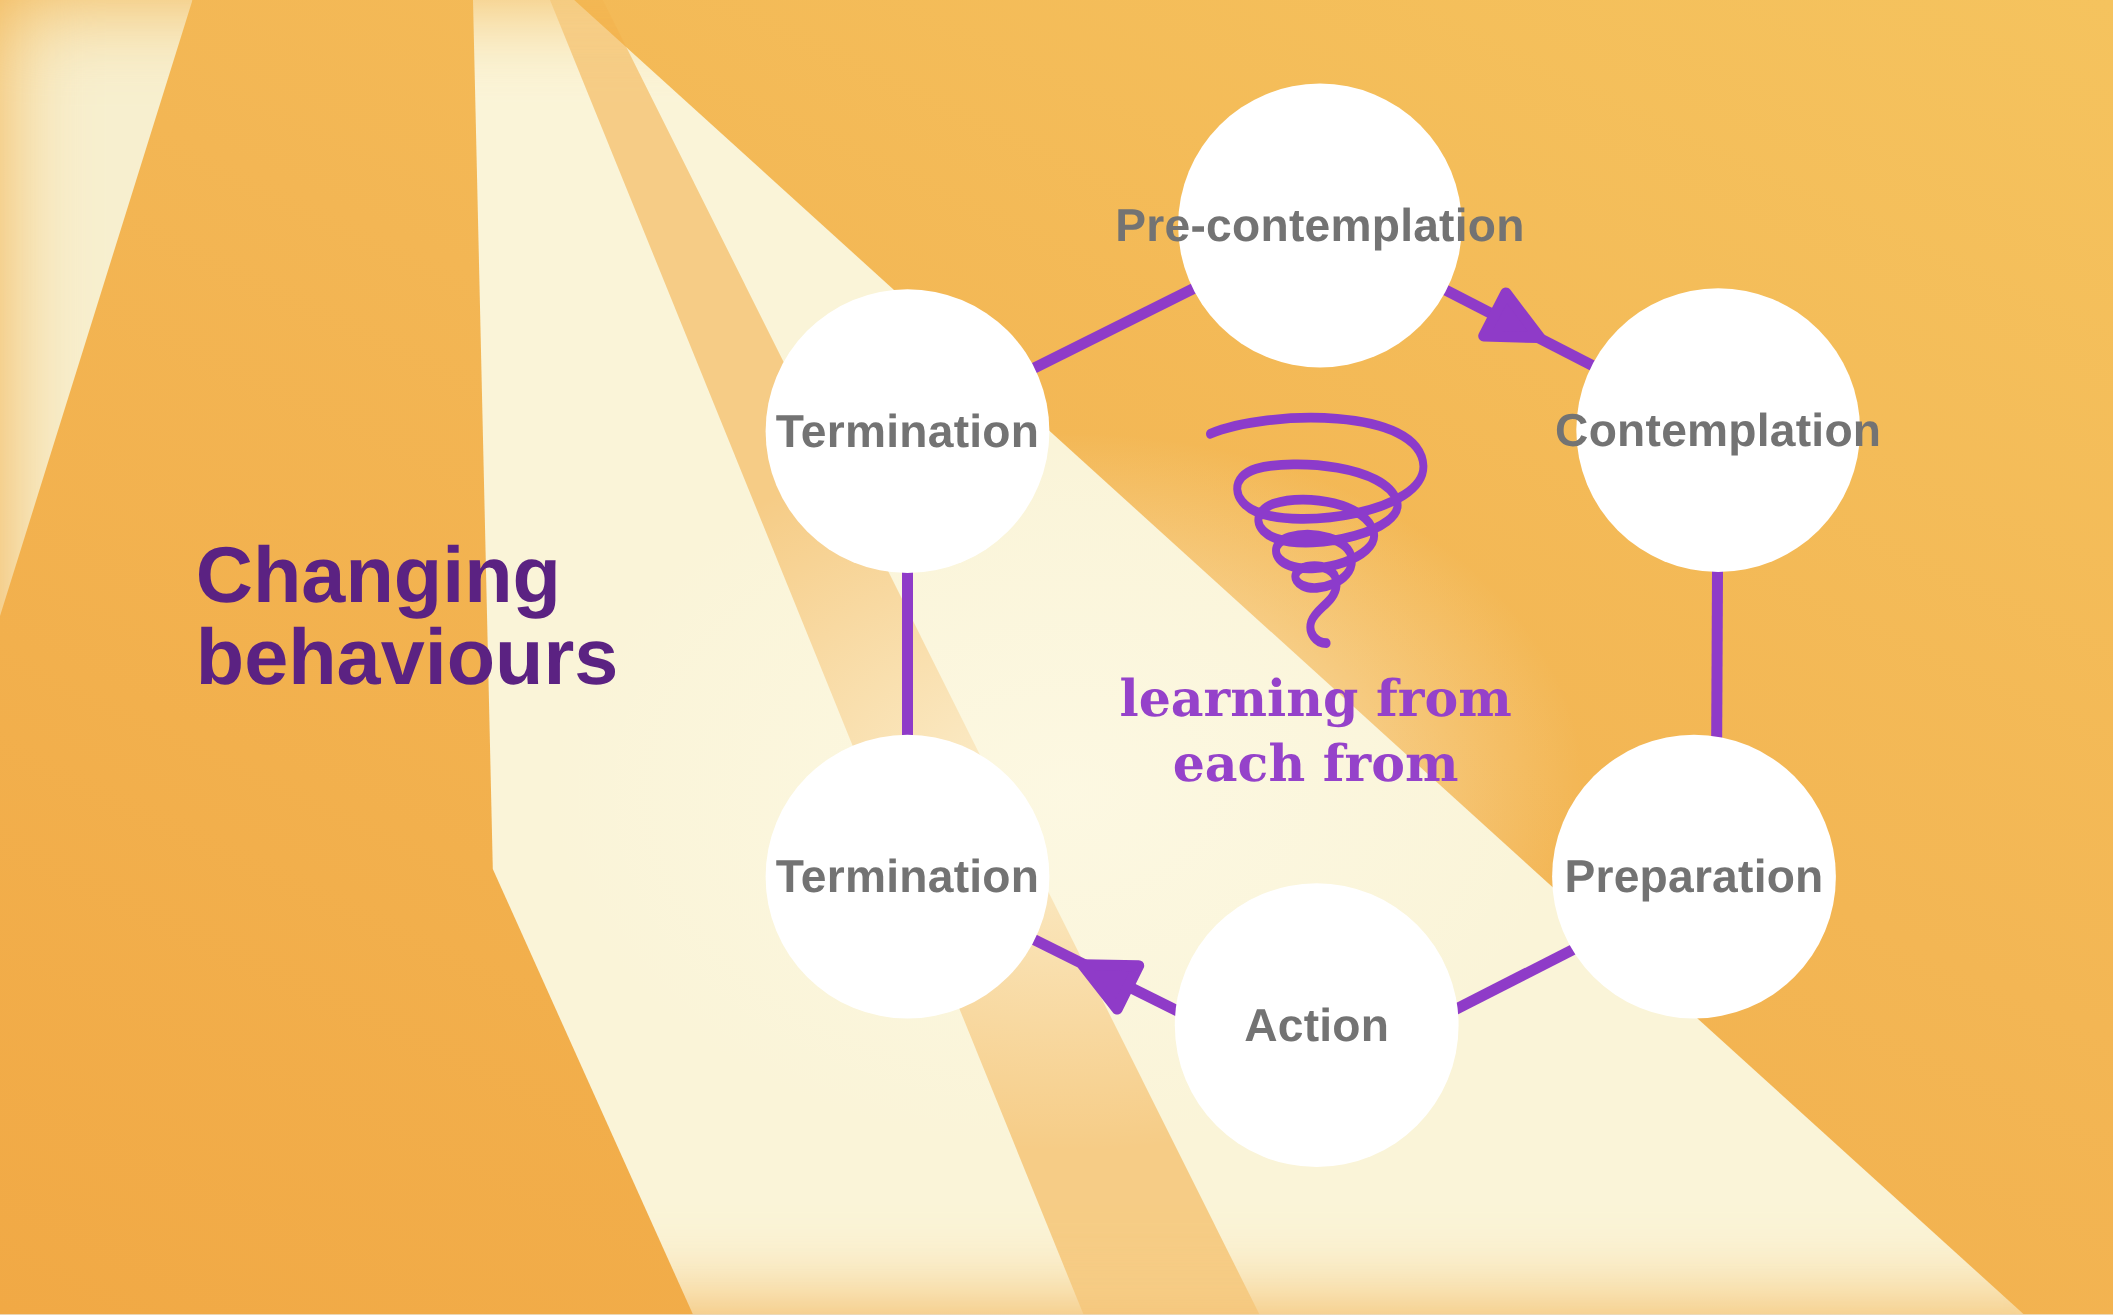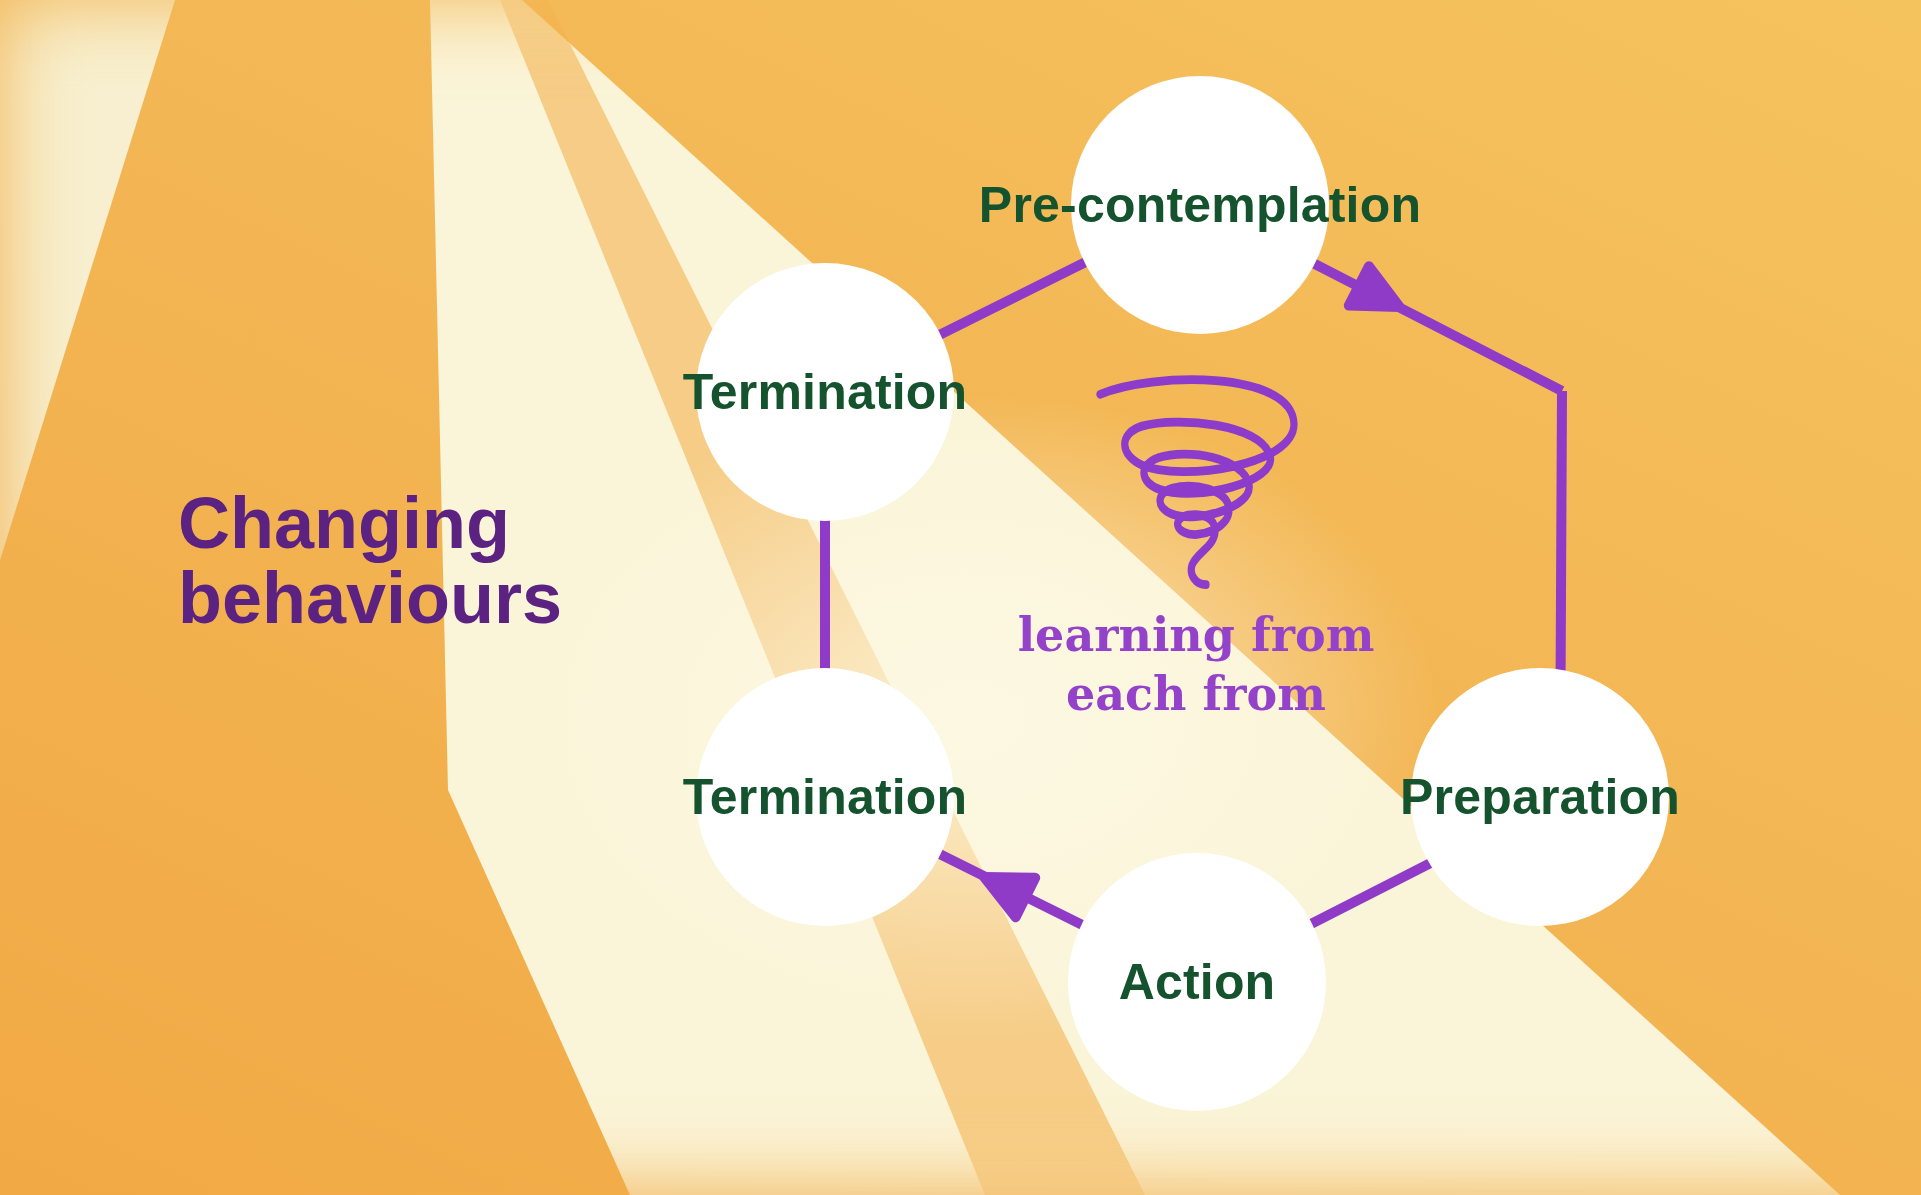--- a/index.html
+++ b/index.html
@@ -41,23 +41,23 @@
     position:absolute;
     width:258px;height:258px;
     margin-left:-129px;margin-top:-129px;
     border-radius:50%;
     background:#ffffff;
     display:flex;align-items:center;justify-content:center;
   }
   .node-label{
     white-space:nowrap;
     font-weight:700;
-    font-size:50px;
+    font-size:42px;
     letter-spacing:0.2px;
-    color:#14532d;
+    color:#737373;
   }
   
   .headline{
     position:absolute;left:178px;top:486px;
     font-weight:700;font-size:72px;line-height:1.04;
     color:#5b2282;
   }
   
   .caption{
     position:absolute;left:1196px;top:606px;
@@ -110,24 +110,27 @@
                C 82 129, 84 121, 96 119
                C 110 117, 124 121, 123 133
                C 122 145, 104 150, 100 160
                C 97 168, 104 176, 114 176" fill="none" stroke="#8c3bcb" stroke-width="7.2" stroke-linecap="round"></path>
     </g>
   </svg>
 
   <div class="node" style="left:1200px;top:205px;">
     <span class="node-label">Pre-contemplation</span>
   </div>
+  <div class="node" style="left:1562px;top:391px;">
+    <span class="node-label">Contemplation</span>
+  </div>
   <div class="node" style="left:1540px;top:797px;">
     <span class="node-label">Preparation</span>
   </div>
-  <div class="node" style="left:1197px;top:982px;">
+  <div class="node" style="left:1197px;top:932px;">
     <span class="node-label">Action</span>
   </div>
   <div class="node" style="left:825px;top:797px;">
     <span class="node-label">Termination</span>
   </div>
   <div class="node" style="left:825px;top:392px;">
     <span class="node-label">Termination</span>
   </div>
 
   <div class="headline">

